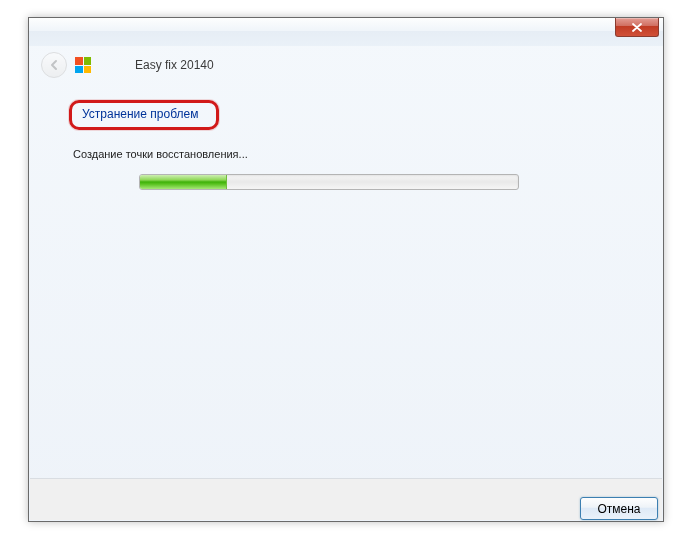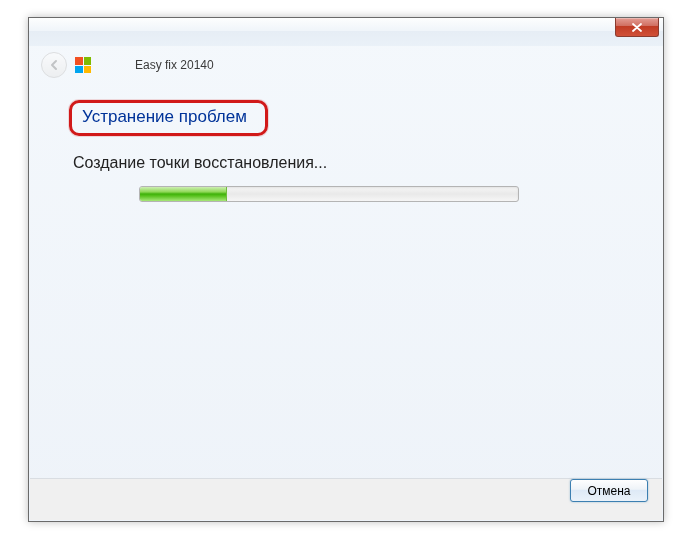--- a/index.html
+++ b/index.html
@@ -86,26 +86,26 @@
   }
   .highlight-wrap {
     display: inline-block;
     border: 3px solid #d11919;
     border-radius: 10px;
     padding: 4px 18px 6px 10px;
     box-shadow: 0 0 0 1px rgba(209,25,25,0.15);
   }
   .heading {
     color: #003399;
-    font-size: 17px;
+    font-size: 12px;
     font-weight: 400;
   }
   .status {
     color: #222;
-    font-size: 16px;
+    font-size: 11px;
     margin: 18px 0 14px 4px;
   }
 
   .progress {
     position: relative;
     width: 380px;
     height: 16px;
     margin-left: 70px;
     border: 1px solid #b4b4b4;
     border-radius: 3px;
@@ -125,22 +125,22 @@
   .footer {
     position: absolute;
     left: 1px;
     right: 1px;
     bottom: 1px;
     height: 42px;
     border-top: 1px solid #d9dde2;
     background: #f0f0f0;
     display: flex;
     justify-content: flex-end;
-    align-items: flex-start;
-    padding-right: 14px;
+    align-items: flex-end;
+    padding-right: 4px;
   }
   .cancel-btn {
     min-width: 78px;
     height: 23px;
     padding: 0 14px;
     border: 1px solid #3c7fb1;
     border-radius: 3px;
     background: linear-gradient(to bottom, #fefefe 0%, #eef3f8 45%, #dde9f6 46%, #eaf2fa 100%);
     font-family: inherit;
     font-size: 12px;

